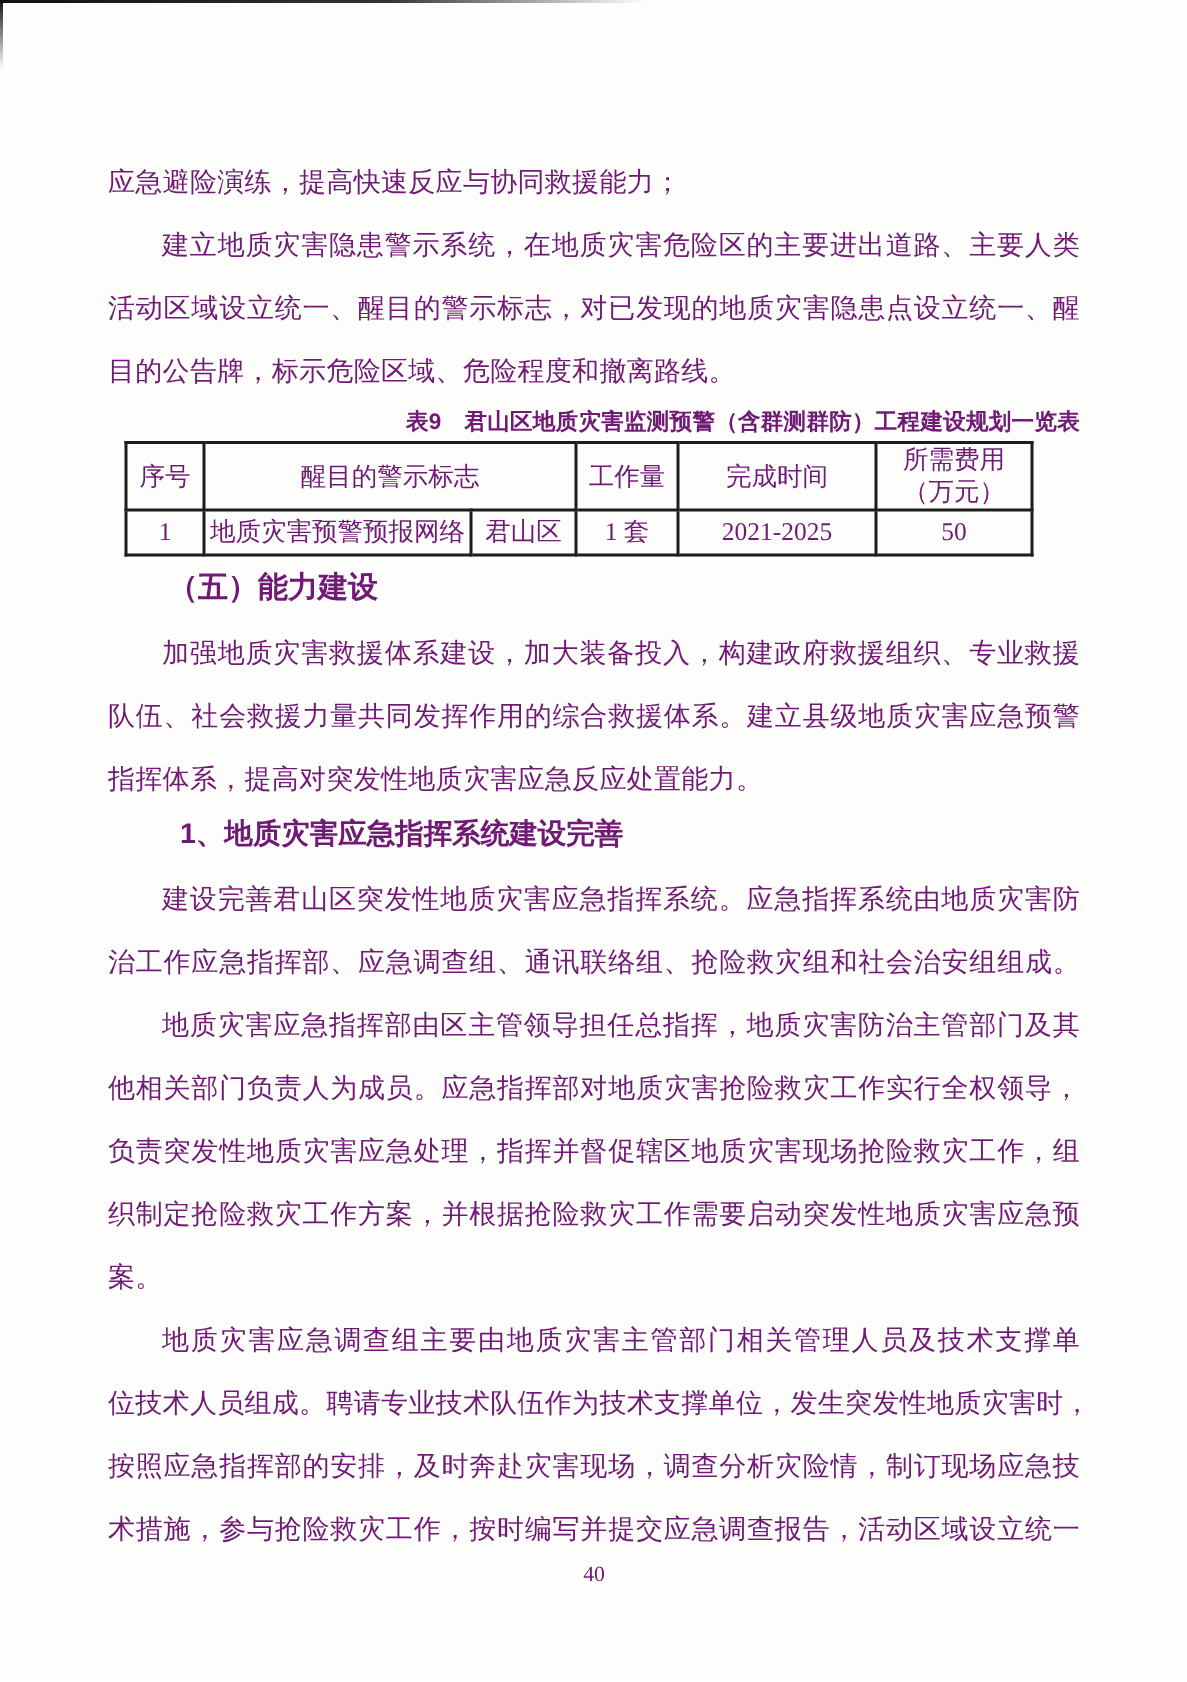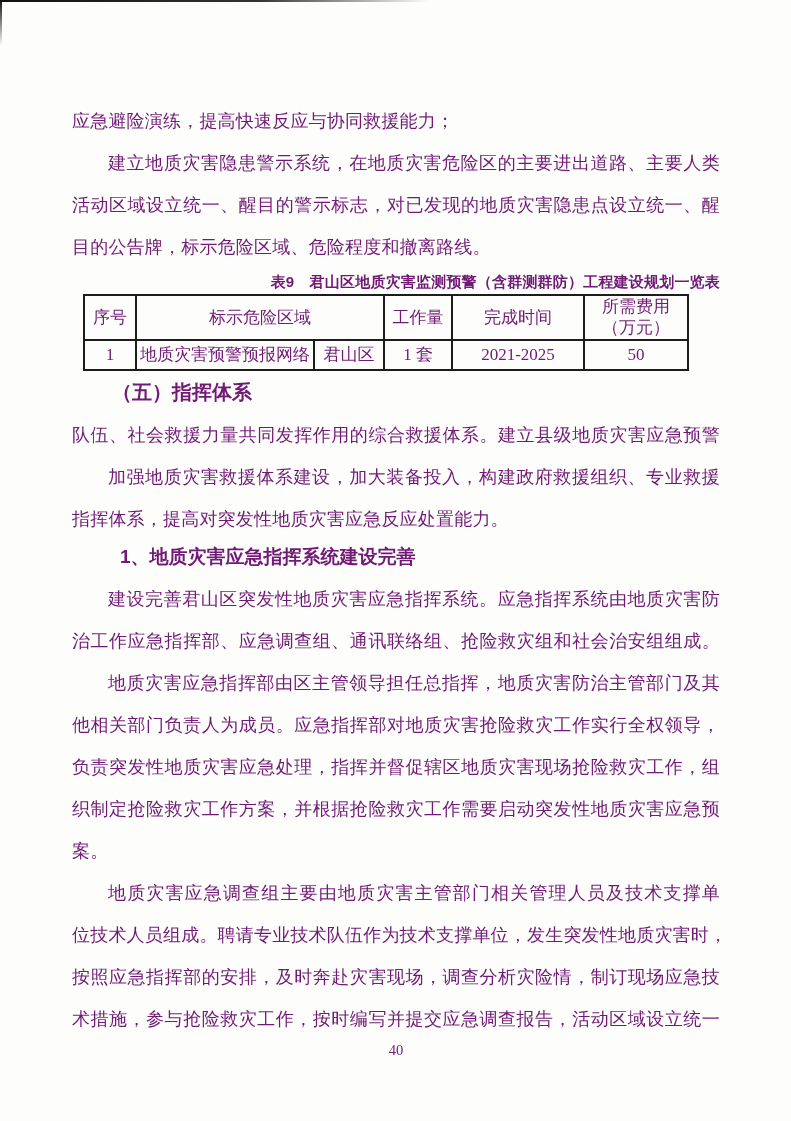--- a/index.html
+++ b/index.html
@@ -118,46 +118,46 @@
         <col style="width:52px">
           <col style="width:178px">
           <col style="width:70px">
         <col style="width:68px">
           <col style="width:132px">
           <col style="width:104px">
       </colgroup>
       <tbody>
           <tr class="hdr">
         <th>序号</th>
-        <th colspan="2">标示危险区域</th>
+        <th colspan="2">醒目的警示标志</th>
         <th>工作量</th>
         <th>完成时间</th>
         <th>
           <div class="fee-hdr">
             <div>所需费用</div>
             <div>（万元）</div>
           </div>
         </th>
       </tr>
       <tr class="data">
         <td>1</td>
         <td>地质灾害预警预报网络</td>
         <td>君山区</td>
         <td>1 套</td>
         <td>2021-2025</td>
         <td>50</td>
       </tr>
     </tbody>
       </table>
 
-    <div class="h-section">（五）指挥体系</div>
+    <div class="h-section">（五）能力建设</div>
 
     <div class="blk-c">
+      <div class="line indent">加强地质灾害救援体系建设，加大装备投入，构建政府救援组织、专业救援</div>
       <div class="line">队伍、社会救援力量共同发挥作用的综合救援体系。建立县级地质灾害应急预警</div>
-      <div class="line indent">加强地质灾害救援体系建设，加大装备投入，构建政府救援组织、专业救援</div>
       <div class="line left">指挥体系，提高对突发性地质灾害应急反应处置能力。</div>
     </div>
 
     <div class="h-sub">1、地质灾害应急指挥系统建设完善</div>
 
     <div class="blk-d">
       <div class="line indent">建设完善君山区突发性地质灾害应急指挥系统。应急指挥系统由地质灾害防</div>
       <div class="line">治工作应急指挥部、应急调查组、通讯联络组、抢险救灾组和社会治安组组成。</div>
     </div>
 

